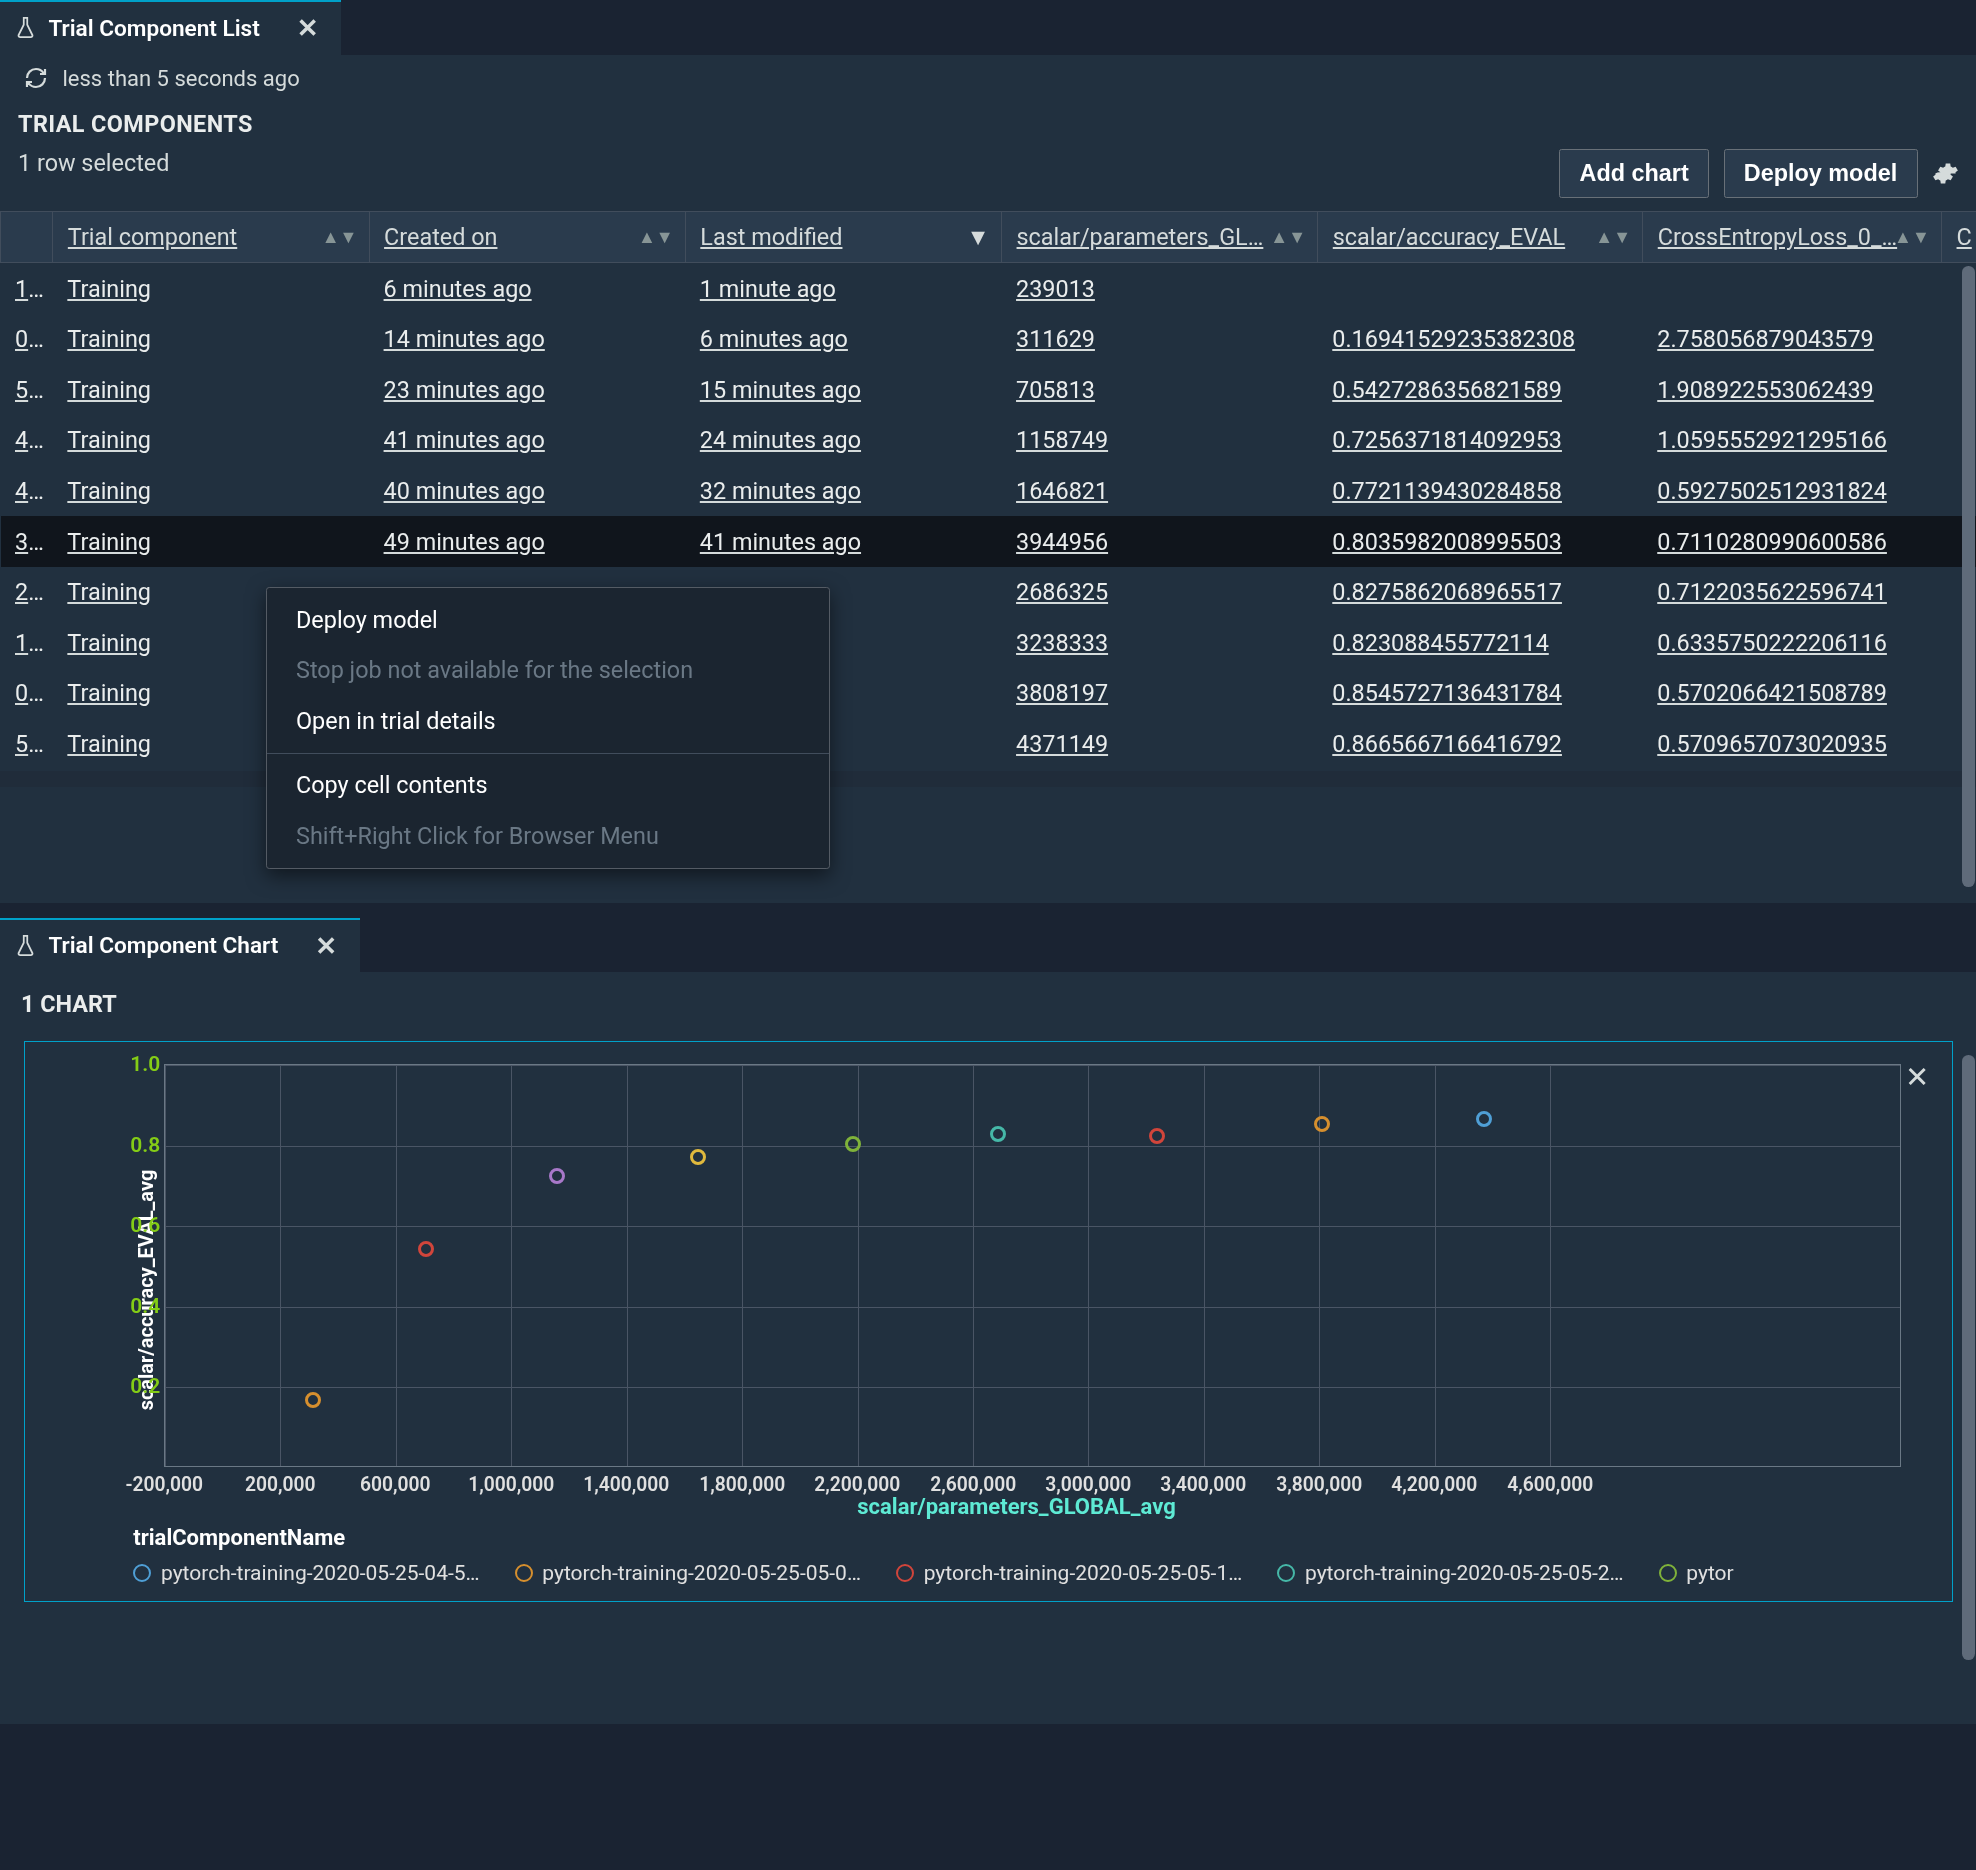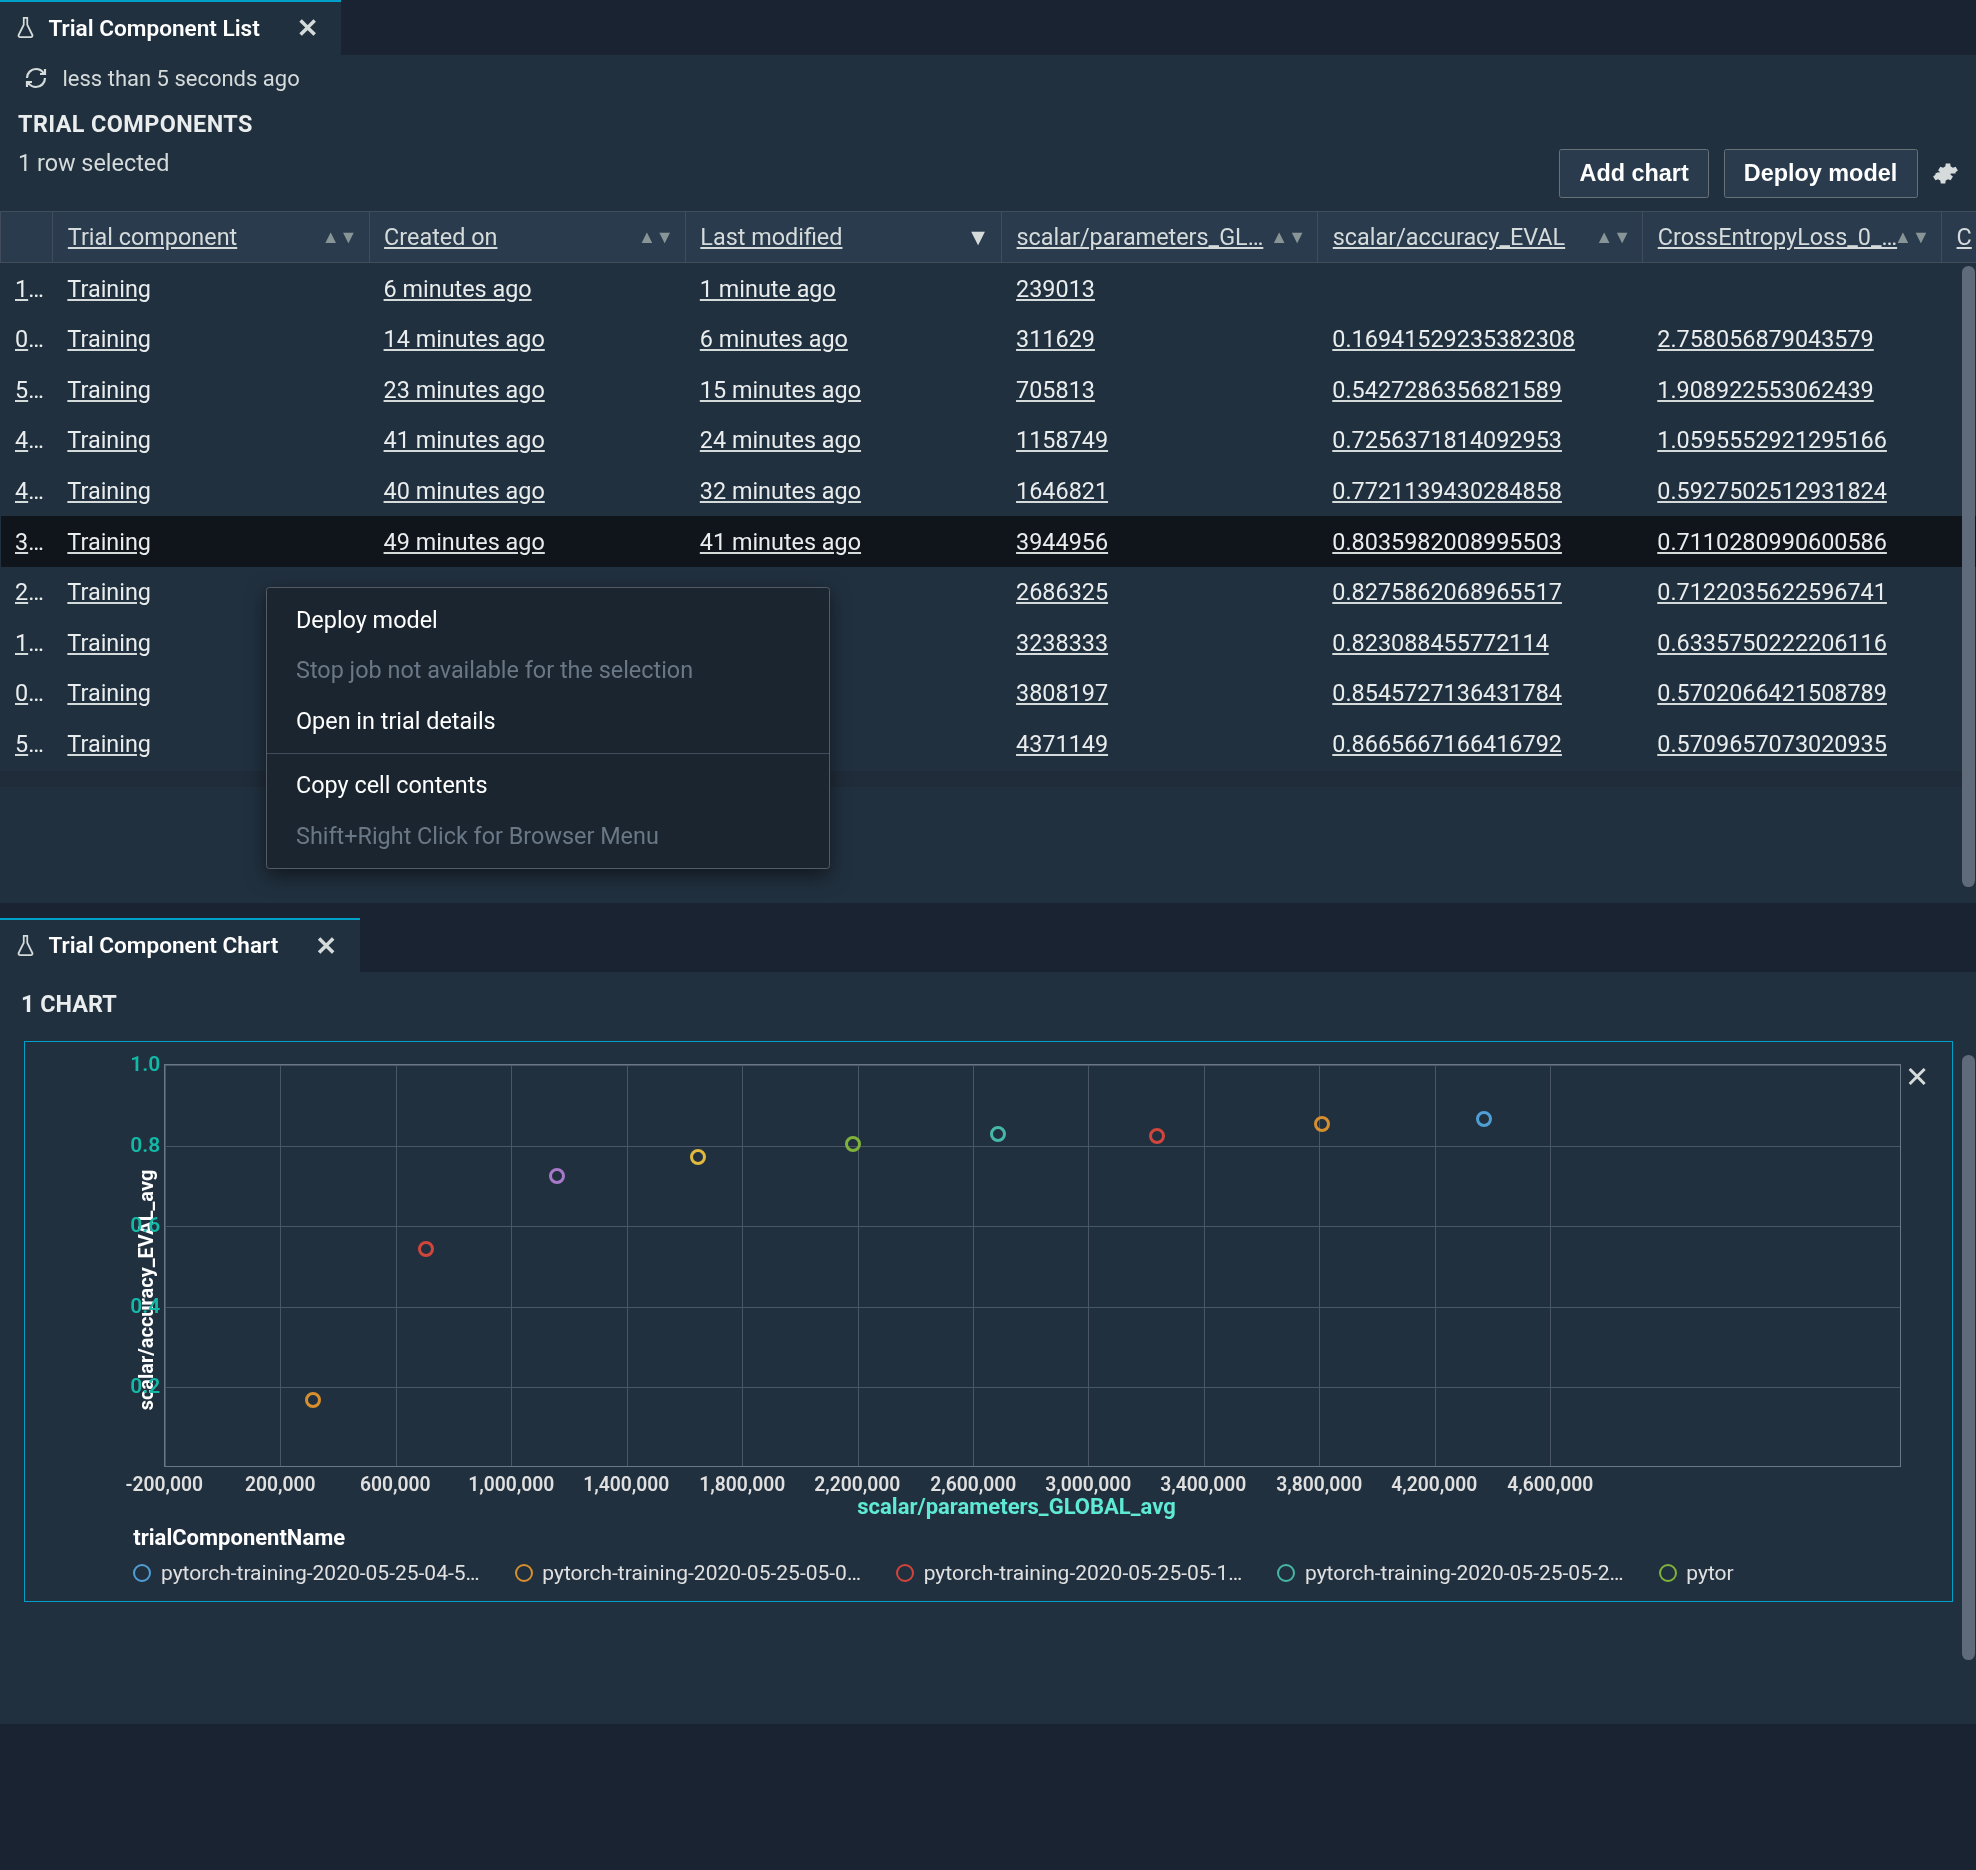--- a/index.html
+++ b/index.html
@@ -161,21 +161,21 @@
     padding: 14.5px 19.3px 16px 19.3px;
     position: relative;
   }
   .chart-title { color: #ffffff; font-weight: 600; font-size: 24px; padding: 6.4px 3.2px 11.3px 3.2px; }
   .chart-close { position: absolute; top: 18px; right: 22.6px; color: #d5dbdb; font-size: 29px; cursor: pointer; }
   .plot-area { position: relative; height: 451px; margin-left: 56px; margin-top: 8px; }
   .plot-grid { position: absolute; left: 64px; right: 32px; top: 0; bottom: 48px; border: 0.8px solid #6a7885; }
   .gridline-h, .gridline-v { position: absolute; background: #4a5565; }
   .gridline-h { left: 0; right: 0; height: 0.8px; }
   .gridline-v { top: 0; bottom: 0; width: 0.8px; }
-  .ytick { position: absolute; right: calc(100% - 60px); transform: translateY(-50%); color: #14b8a6; font-size: 21px; font-weight: 600; }
+  .ytick { position: absolute; right: calc(100% - 60px); transform: translateY(-50%); color: #84cc16; font-size: 21px; font-weight: 600; }
   .xtick { position: absolute; top: calc(100% - 42px); transform: translateX(-50%); color: #e0e0e0; font-size: 19.3px; font-weight: 600; white-space: nowrap; }
   .ylabel { position: absolute; left: -66px; top: 50%; transform: translate(-8px,-50%) rotate(-90deg); transform-origin: center; color: #fff; font-weight: 700; font-size: 20px; white-space: nowrap; }
   .xlabel { position: absolute; left: 50%; bottom: -3.2px; transform: translateX(-50%); color: #5eead4; font-weight: 700; font-size: 22px; }
   .legend-title { color: #fff; font-weight: 700; font-size: 22px; margin: 9.7px 0 11.3px 89px; }
   .legend-row { display: flex; gap: 35px; margin-left: 89px; align-items: center; overflow: hidden; }
   .legend-item { display: flex; align-items: center; gap: 9.7px; color: #e0e0e0; font-size: 21px; white-space: nowrap; }
   .legend-swatch { width: 18px; height: 18px; border-radius: 50%; border: 2.4px solid; display: inline-block; }
   .datapoint { position: absolute; width: 16px; height: 16px; border-radius: 50%; border: 3.2px solid; transform: translate(-50%,-50%); }
   .vscroll { position: absolute; right: 1.6px; width: 13px; background: #5f6b7a; border-radius: 6.4px; }
   .panel-list .vscroll { top: 266px; height: 621px; }

